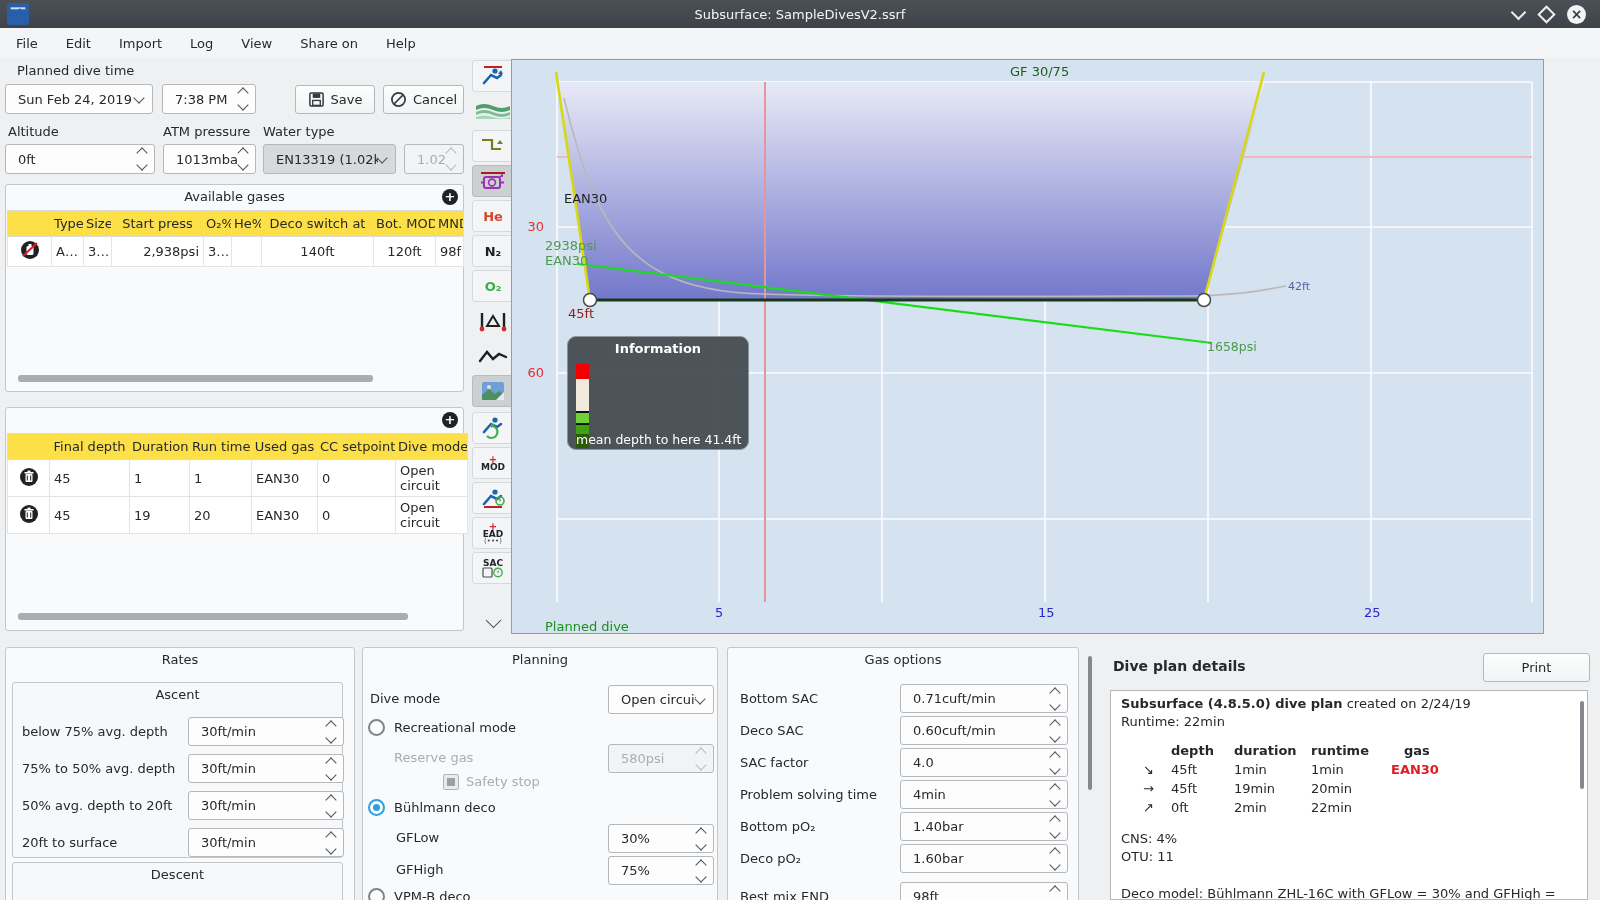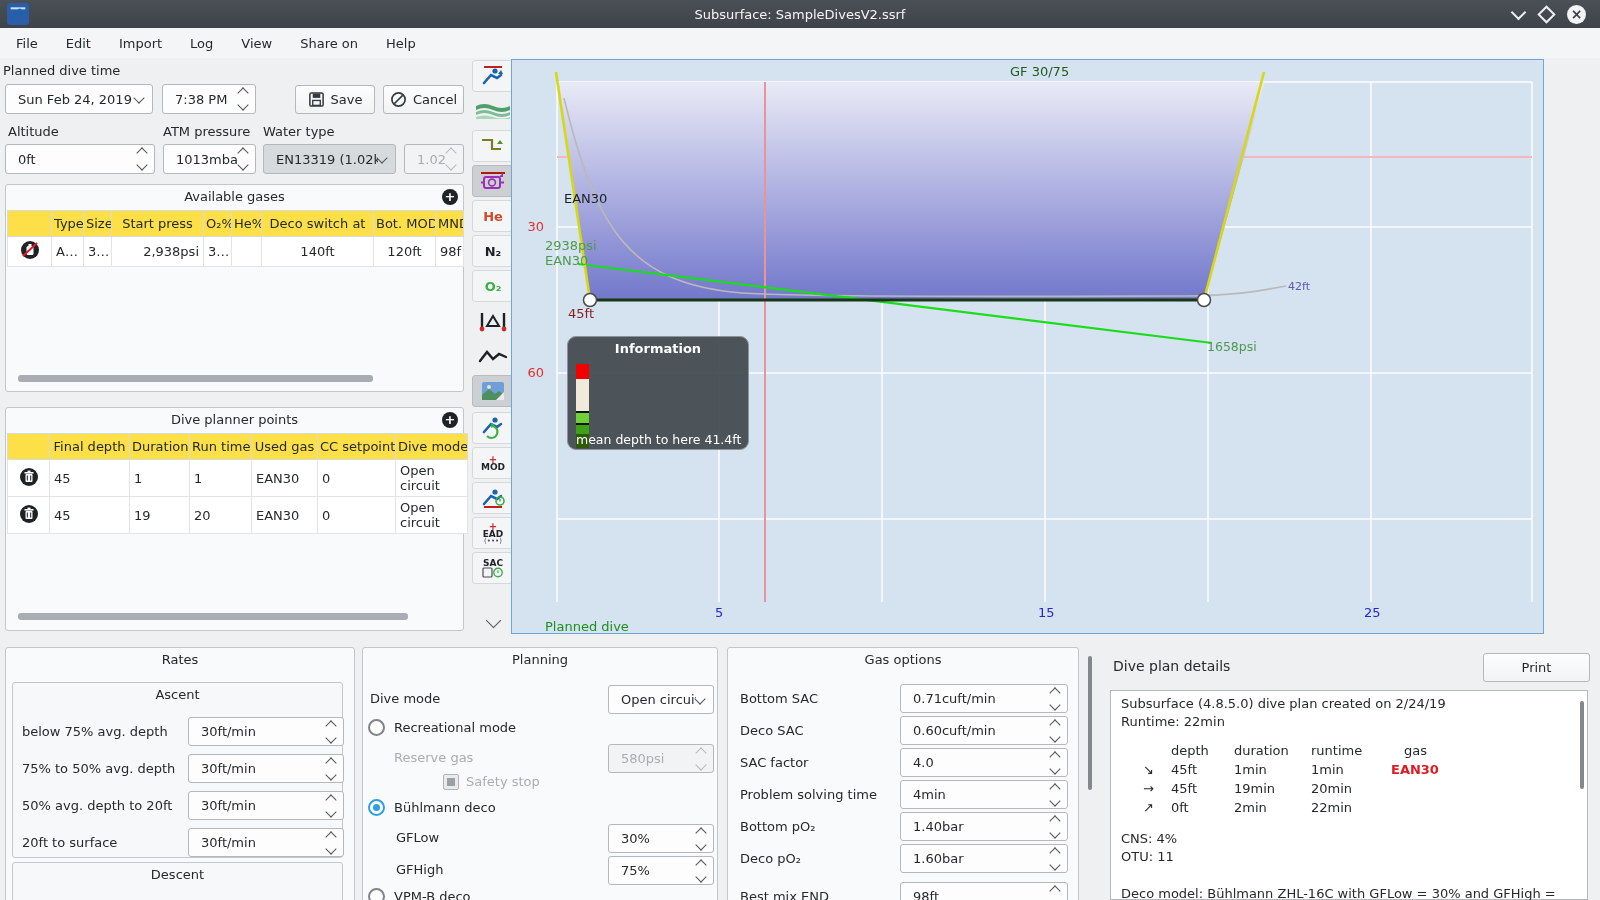--- a/index.html
+++ b/index.html
@@ -59,21 +59,21 @@
   .tt-bar{position:absolute;left:8px;top:27px;width:13px;height:84px}
   .tt-bar div{width:13px}
   .tt-rows{position:absolute;left:27px;top:27px;line-height:17px;white-space:nowrap}
   .tt-mean{position:absolute;left:8px;top:95px;white-space:nowrap}
   .radio{position:absolute;width:17px;height:17px;border-radius:50%;border:2px solid #7f8488;background:#fdfdfd;box-sizing:border-box}
   .radio.on{border-color:#2f9fe0}
   .radio.on::after{content:"";position:absolute;left:3px;top:3px;width:7px;height:7px;border-radius:50%;background:#2f9fe0}
   .checkbox{position:absolute;width:16px;height:16px;border:1px solid #b0b4b8;background:#e9eaeb;border-radius:2px;box-sizing:border-box}
   .checkbox::after{content:"";position:absolute;left:3px;top:3px;width:8px;height:8px;background:#9aa0a4}
   .dp-line{position:absolute;white-space:nowrap}
-  .dp-bold{font-weight:normal}
+  .dp-bold{font-weight:bold}
   .red-gas{color:#e01b24;font-weight:bold}
 </style>
 </head>
 <body>
 
 <svg width="0" height="0" style="position:absolute">
   <defs>
     <g id="i-trash">
       <circle cx="10" cy="10" r="9" fill="#1e2225"></circle>
       <rect x="6.5" y="7" width="7" height="8" rx="1" fill="#fff"></rect>
@@ -128,21 +128,21 @@
 <div class="menubar">
   <span class="menuitem">File</span>
   <span class="menuitem">Edit</span>
   <span class="menuitem">Import</span>
   <span class="menuitem">Log</span>
   <span class="menuitem">View</span>
   <span class="menuitem">Share on</span>
   <span class="menuitem">Help</span>
 </div>
 
-<div class="lbl" style="left:3px;top:63px">Planned dive time</div>
+<div class="lbl" style="left:17px;top:63px">Planned dive time</div>
 
 <div class="combo" style="left:5px;top:84px;width:148px">
   <span class="val">Sun Feb 24, 2019</span>
   <span class="btns">
       <i class="chv dn"></i>
     </span>
 </div>
 <div class="spin" style="left:162px;top:84px;width:94px">
   <span class="val">7:38 PM</span>
   <span class="btns">
@@ -234,21 +234,20 @@
       <td style="text-align:center">140ft</td>
       <td style="text-align:center">120ft</td>
       <td>98f</td>
     </tr>
   </tbody>
     </table>
   <div class="hscroll" style="left:12px;top:190px;width:355px"></div>
 </div>
 
 <div class="gbox" style="left:5px;top:407px;width:459px;height:224px">
-  <div class="gtitle">Dive planner points</div>
   <div class="plusbtn">+</div>
   <table class="tbl" style="left:1px;top:25px;width:460px">
     <colgroup>
         <col style="width:42px">
         <col style="width:80px">
         <col style="width:60px">
         <col style="width:62px">
       <col style="width:66px">
         <col style="width:78px">
         <col style="width:72px">

